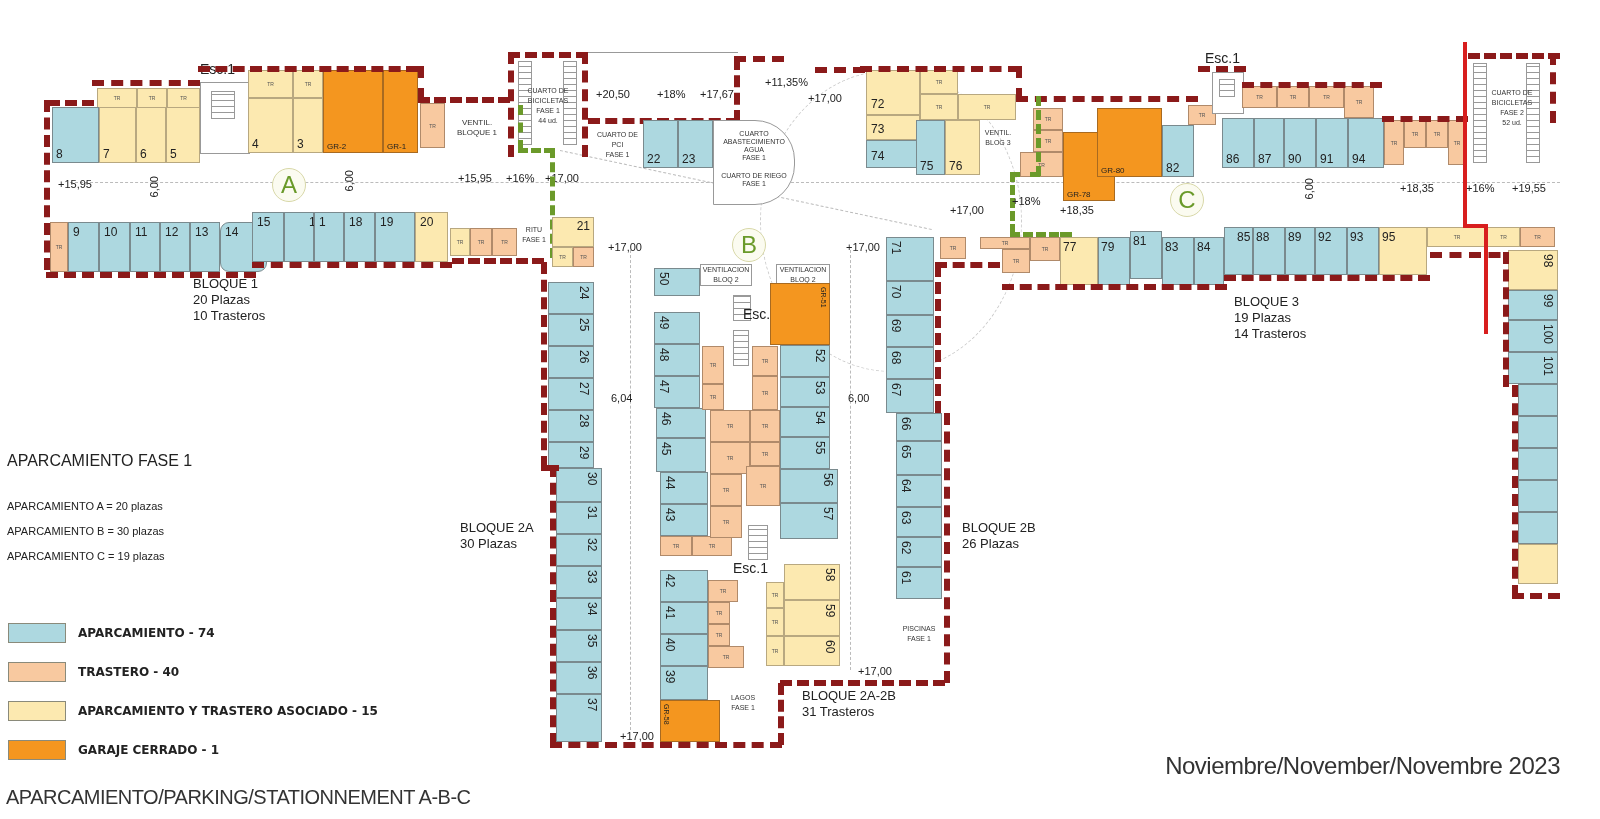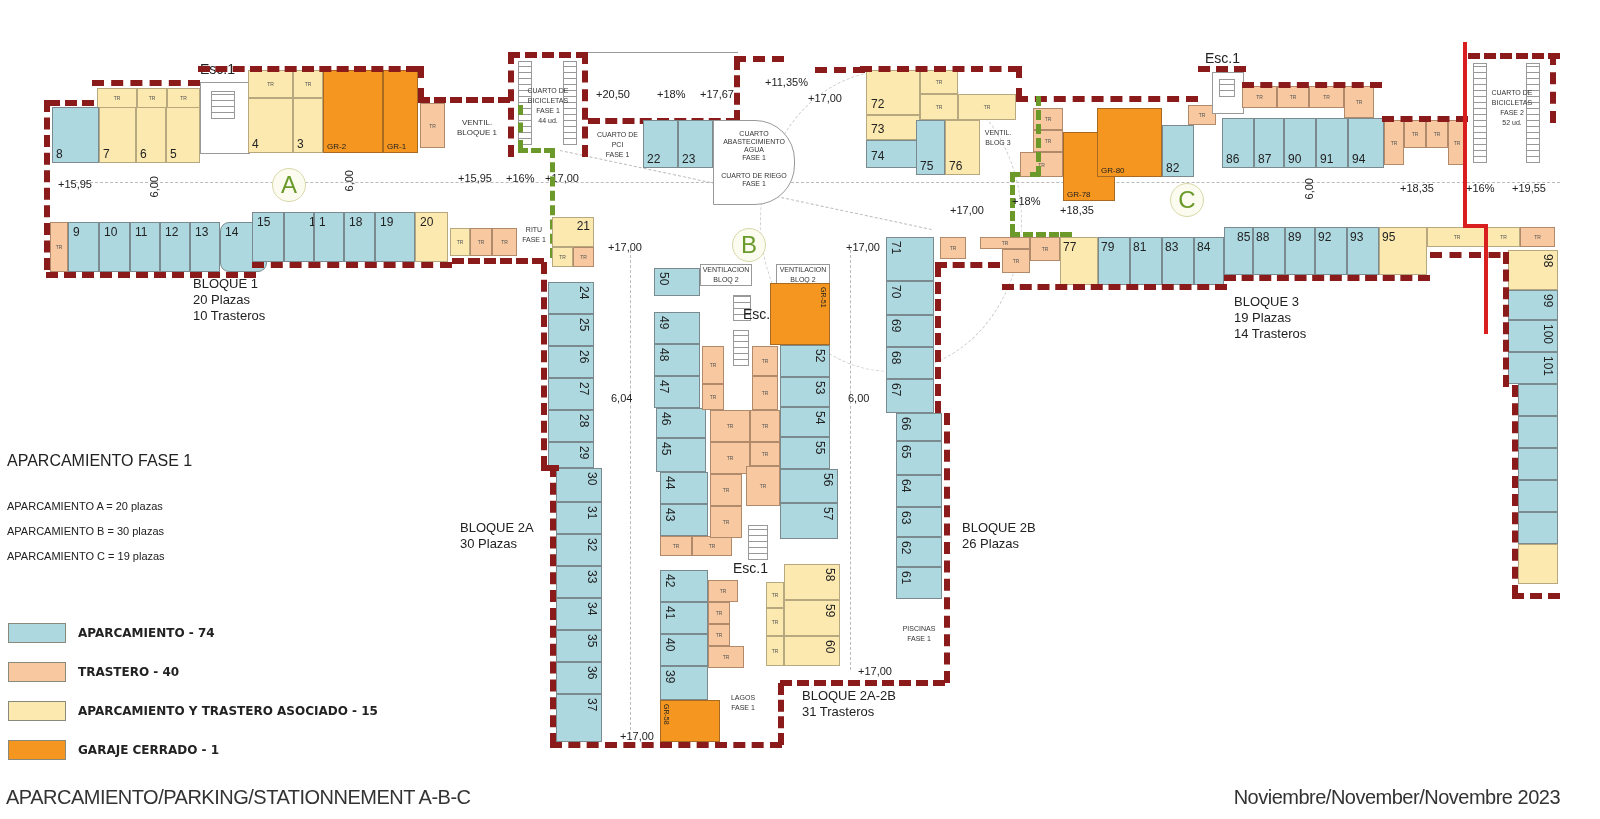--- a/index.html
+++ b/index.html
@@ -541,21 +541,21 @@
   </div>
 <div class="cell t" style="left:1030px;top:237px;width:30px;height:24px;">
     <span class="tiny">TR</span>
   </div>
 <div class="cell pt" style="left:1060px;top:237px;width:38px;height:48px;">
     <span class="abs" style="left:2px;top:2px;">77</span>
   </div>
 <div class="cell p" style="left:1098px;top:237px;width:32px;height:48px;">
     <span class="abs" style="left:2px;top:2px;">79</span>
   </div>
-<div class="cell p" style="left:1130px;top:237px;width:32px;height:48px;">
+<div class="cell p" style="left:1130px;top:231px;width:32px;height:48px;">
     <span class="abs" style="left:2px;top:2px;">81</span>
   </div>
 <div class="cell p" style="left:1162px;top:237px;width:32px;height:48px;">
     <span class="abs" style="left:2px;top:2px;">83</span>
   </div>
 <div class="cell p" style="left:1194px;top:237px;width:30px;height:48px;">
     <span class="abs" style="left:2px;top:2px;">84</span>
   </div>
 <div class="cell p" style="left:1224px;top:227px;width:29px;height:48px;">
     <span class="abs" style="left:12px;top:2px;">85</span>
@@ -690,13 +690,13 @@
 <div class="legend-sw" style="left:8px;top:623px;background:#add8e0;"></div>
 <div class="legend-tx" style="left:78px;top:626px;">APARCAMIENTO - 74</div>
 <div class="legend-sw" style="left:8px;top:662px;background:#f8c9a0;"></div>
 <div class="legend-tx" style="left:78px;top:665px;">TRASTERO - 40</div>
 <div class="legend-sw" style="left:8px;top:701px;background:#fce9b0;"></div>
 <div class="legend-tx" style="left:78px;top:704px;">APARCAMIENTO Y TRASTERO ASOCIADO - 15</div>
 <div class="legend-sw" style="left:8px;top:740px;background:#f4961f;"></div>
 <div class="legend-tx" style="left:78px;top:743px;">GARAJE CERRADO - 1</div>
 
 <div class="abs" style="left:6px;top:786px;font-size:20px;color:#333;letter-spacing:-0.5px;">APARCAMIENTO/PARKING/STATIONNEMENT  A-B-C</div>
-<div class="abs" style="right:40px;top:786px;font-size:20px;color:#333;letter-spacing:-0.5px;">Noviembre/November/Novembre 2023</div>
+<div class="abs" style="right:40px;top:752px;font-size:24px;color:#333;letter-spacing:-0.5px;">Noviembre/November/Novembre 2023</div>
 
 </body></html>

